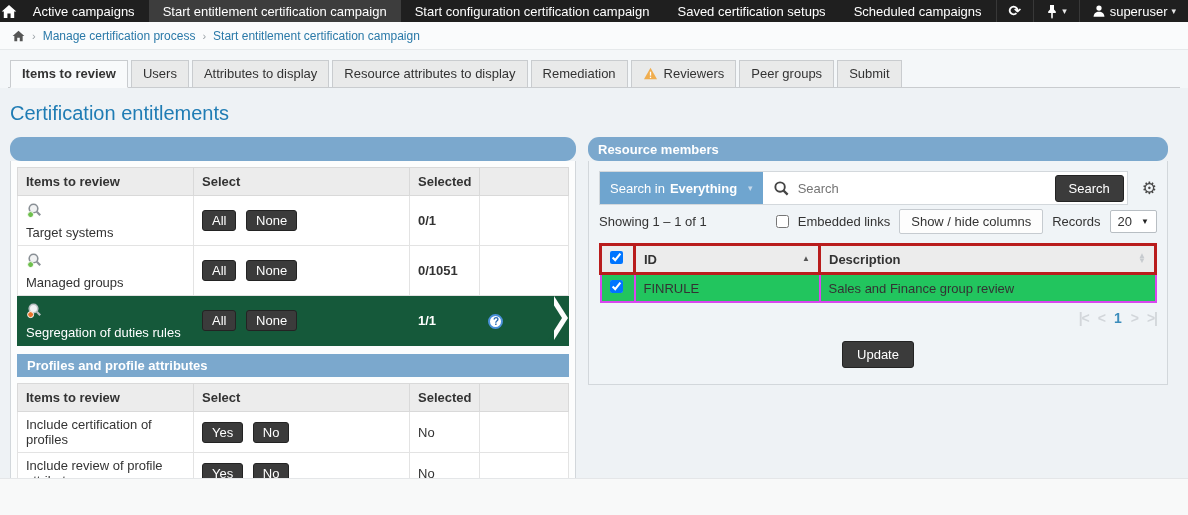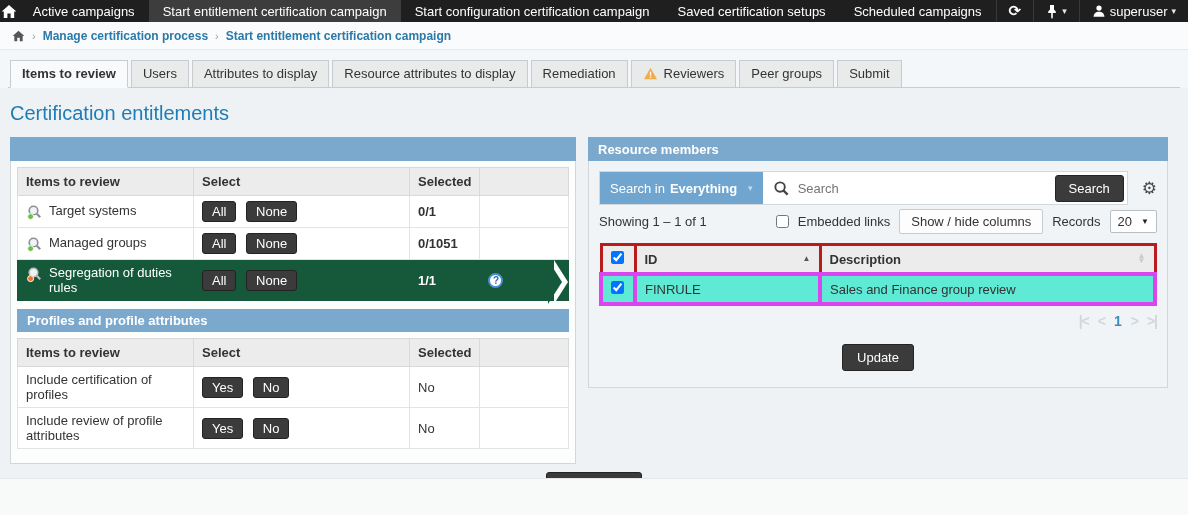--- a/index.html
+++ b/index.html
@@ -13,42 +13,42 @@
   .menu-item { display:flex; align-items:center; padding:0 14px; font-size:13px; color:#fff; cursor:pointer; white-space:nowrap; }
   .menu-item.active { background:#3d3d3d; }
   .topbar-right { margin-left:auto; display:flex; align-items:stretch; }
   .tb-group { display:flex; align-items:center; padding:0 12px; border-left:1px solid #383838; gap:4px; cursor:pointer; }
   .tb-ico { font-family:"DejaVu Sans", sans-serif; font-size:15px; font-weight:bold; line-height:1; }
   .tb-caret { font-size:9px; color:#e8e8e8; }
 
   
   .breadcrumb { height:28px; background:#fafbfc; border-bottom:1px solid #e6e9eb; display:flex; align-items:center; padding:0 12px; gap:7px; font-size:12px; }
   .crumb-sep { color:#9aa0a5; font-size:11px; }
-  .crumb-link { color:#2a79a8; cursor:pointer; text-decoration:none;font-weight:bold; }
+  .crumb-link { color:#2a79a8; cursor:pointer; text-decoration:none; }
 
   
   .tabs-strip { background:#f4f7f9; padding:10px 8px 0 8px; }
   .tabs { display:flex; gap:3px; border-bottom:1px solid #c9cccf; padding-left:2px; }
   .tab { background:#e9eaea; border:1px solid #c9cccf; margin-bottom:-1px; padding:5px 11px 6px; font-size:13px; color:#333; cursor:pointer; display:flex; align-items:center; gap:6px; white-space:nowrap; }
   .tab.active { background:#f8fafb; border-bottom-color:#f8fafb; font-weight:bold; }
 
   
   .page-title { color:#1f7cb4; font-size:20px; font-weight:400; padding:14px 10px 12px; }
 
   
   .main { display:flex; gap:12px; padding:0 10px; align-items:flex-start; }
-  .panel-head { height:24px; background:#7ba8cd; color:#fff; font-weight:bold; font-size:13px; display:flex; align-items:center; padding:0 10px; }
+  .panel-head { height:24px; background:#7ba8cd; color:#fff; font-weight:bold; font-size:13px; display:flex; align-items:center; padding:0 10px;border-radius:11px; }
 
   
   .left-panel { width:566px; }
   .left-body { background:#fcfdfd; border:1px solid #d2d7db; border-top:none; padding:6px 6px 14px; }
   table.grid { width:100%; border-collapse:collapse; font-size:13px; }
   table.grid th { background:#ececec; border:1px solid #d9d9d9; text-align:left; font-weight:bold; padding:6px 8px; }
   table.grid td { background:#fff; border:1px solid #e3e3e3; padding:5px 8px; vertical-align:middle; }
-  .item-cell { display:flex; align-items:flex-start; gap:6px; }
+  .item-cell { display:flex; align-items:flex-start; gap:6px;flex-direction:column; }
   .mag { flex:0 0 auto; margin-top:1px; }
   .btn-dark { background:#3b3b3b; color:#fff; border:1px solid #232323; border-radius:3px; font-size:13px; padding:2px 9px; cursor:pointer; font-family:inherit; }
   .btn-dark + .btn-dark { margin-left:6px; }
   .sel-val { font-weight:bold; }
   tr.sod td { background:#15593a; border-color:#15593a; color:#fff; }
   tr.sod td.arrow-cell { position:relative; }
   tr.sod td.arrow-cell::before { content:""; position:absolute; right:0; top:0; width:0; height:0;
       border-top:22px solid transparent; border-bottom:22px solid transparent; border-left:14px solid #fcfdfd; }
   tr.sod td.arrow-cell::after { content:""; position:absolute; right:6px; top:0; width:0; height:0;
       border-top:22px solid transparent; border-bottom:22px solid transparent; border-left:14px solid #15593a; }
@@ -68,21 +68,21 @@
   .search-btn { margin:3px; padding:5px 13px; }
   .gear { font-family:"DejaVu Sans", sans-serif; font-size:17px; color:#4a4a4a; margin-left:14px; cursor:pointer; line-height:1; }
   .toolbar { display:flex; align-items:center; margin-top:4px; font-size:13px; }
   .toolbar-right { margin-left:auto; display:flex; align-items:center; gap:9px; }
   .chk { width:13px; height:13px; cursor:pointer; }
   .btn-light { background:#fdfdfd; border:1px solid #c6cbd0; border-radius:2px; padding:4px 11px; font-size:13px; color:#333; cursor:pointer; font-family:inherit; }
   .records-select { background:#fff; border:1px solid #b8bec3; border-radius:2px; padding:3px 7px; display:inline-flex; align-items:center; gap:9px; cursor:pointer; font-size:13px; }
   .records-select .caret { font-size:8px; color:#222; }
   table.rgrid { width:100%; border-collapse:collapse; font-size:13px; margin-top:9px; }
   table.rgrid th { background:#ececec; border:3px solid #b91c1c; text-align:left; font-weight:bold; padding:5px 8px; }
-  table.rgrid td { background:#5eead4; border:4px solid #d946ef; padding:5px 8px; }
+  table.rgrid td { background:#22c55e; border:2px solid #d946ef; padding:5px 8px; }
   .th-flex { display:flex; align-items:center; }
   .sort { margin-left:auto; display:flex; flex-direction:column; line-height:0.6; font-size:8px; }
   .sort-asc { color:#555; } .sort-idle { color:#c7cbcf; }
   .pagination { margin-top:7px; display:flex; justify-content:flex-end; align-items:center; gap:9px; font-weight:bold; font-size:14px; color:#d2d6da; }
   .pg { cursor:pointer; letter-spacing:-1px; }
   .pg-current { color:#3c8dbc; letter-spacing:0; }
   .update-row { text-align:center; margin-top:15px; }
   .update-btn { padding:5px 14px; }
 
   

